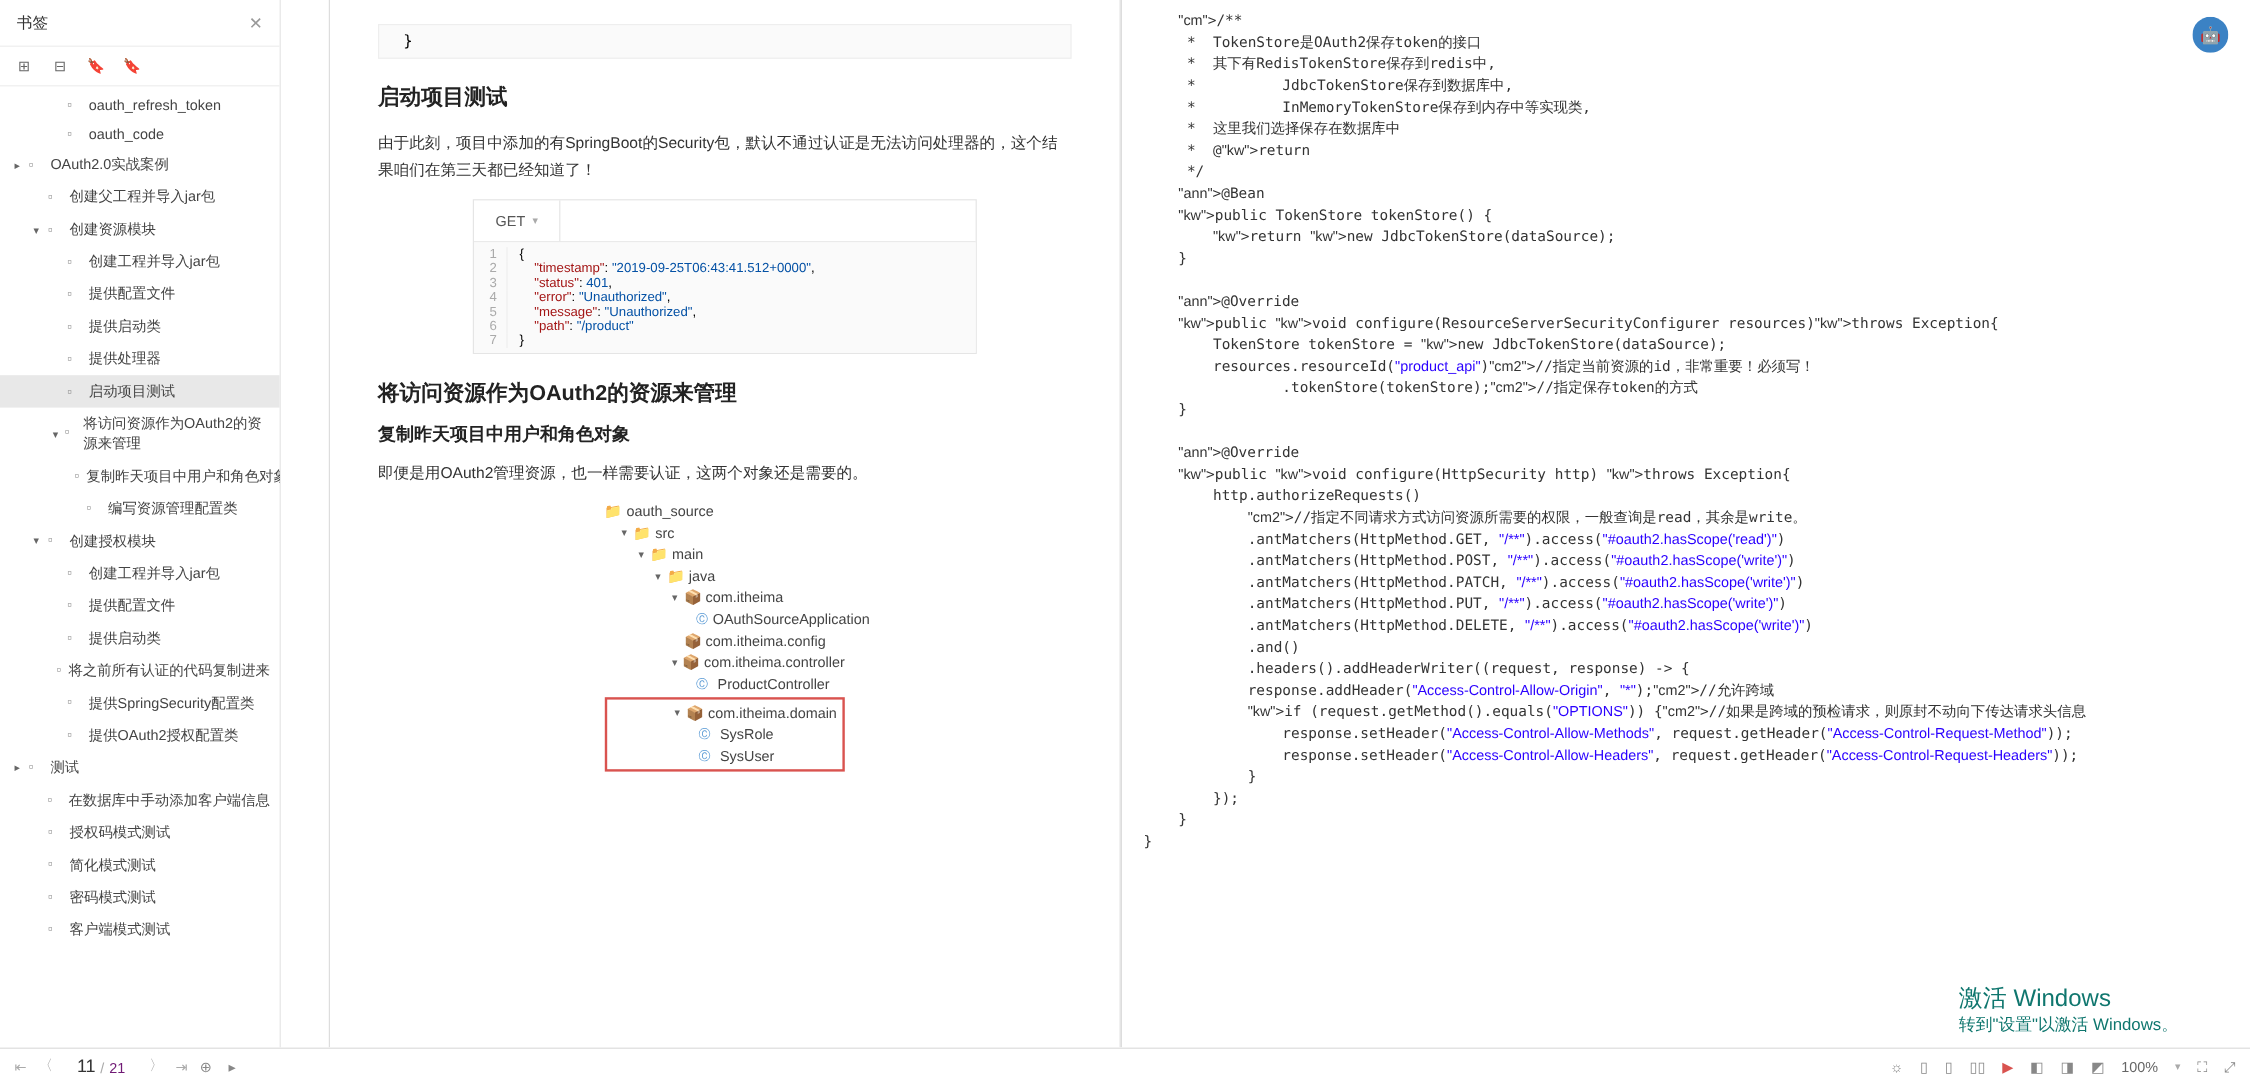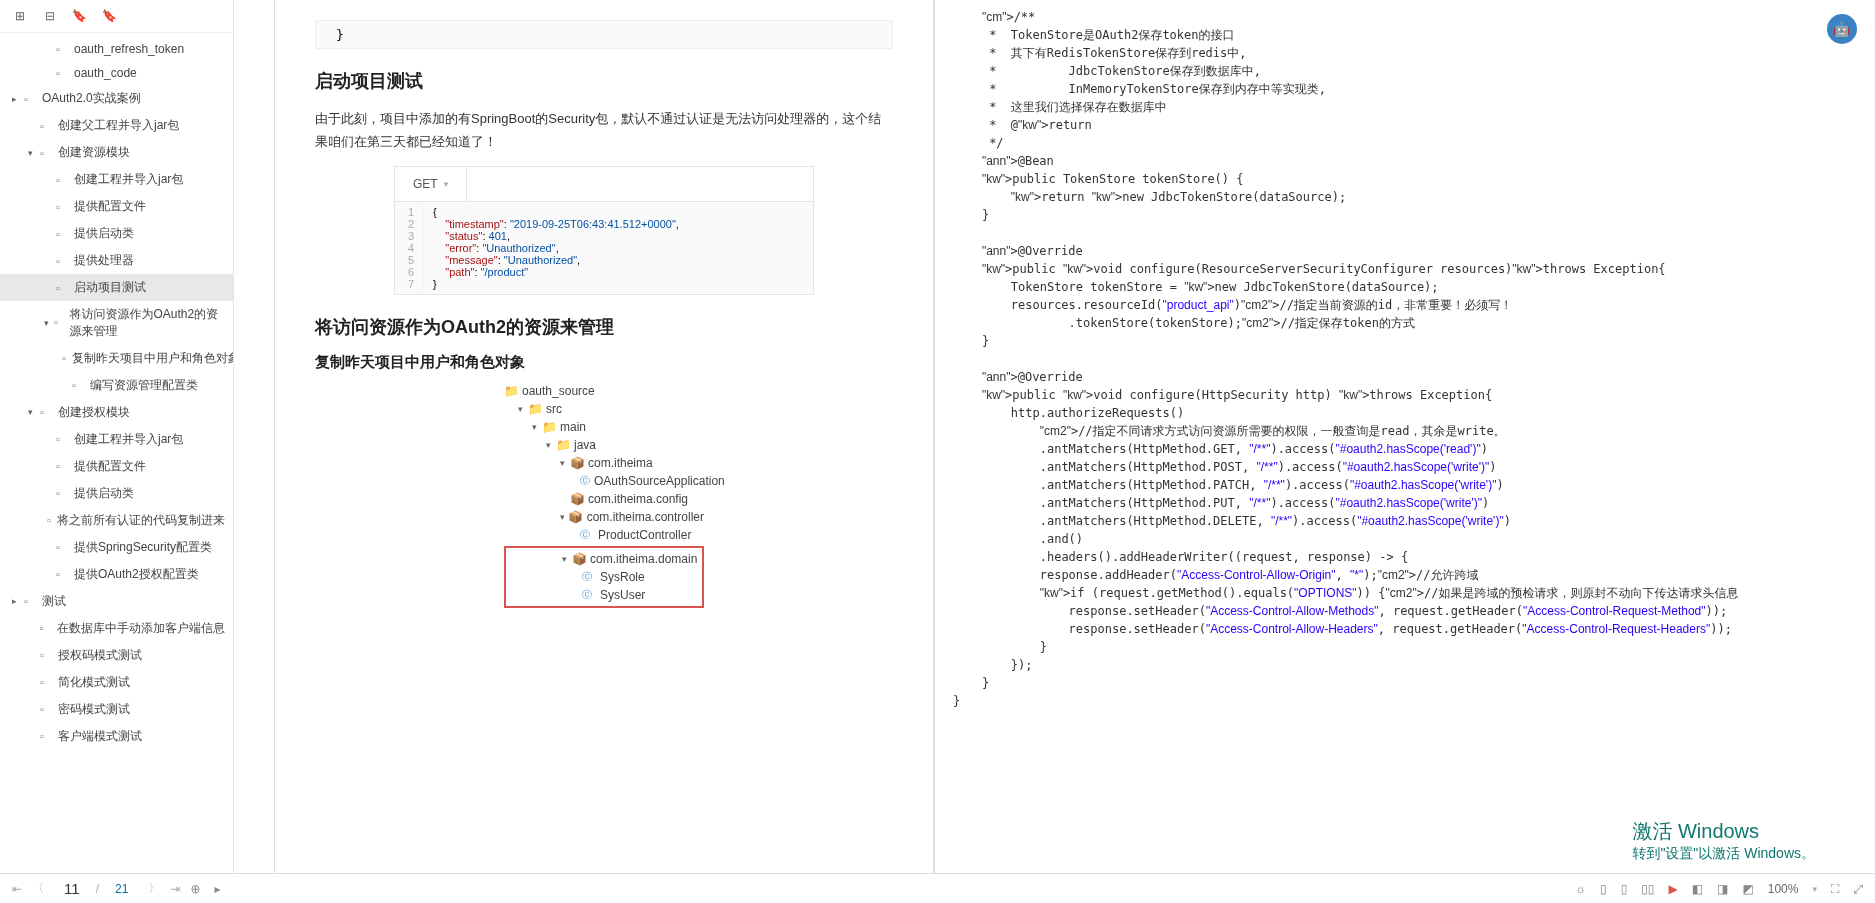--- a/index.html
+++ b/index.html
@@ -44,33 +44,37 @@
 .ft-folder{color:#d9a441}
 .ft-pkg{color:#888}
 .ft-class{color:#5b9bd5;font-size:10px}
 .ft-bold{font-weight:normal}
 .ft-box{border:2px solid #d9534f;padding:2px 4px;margin-top:2px}
 .code-pane{flex:1;background:#fff;border-left:1px solid #ddd;padding:8px 18px;font-family:Consolas,monospace;font-size:12px;line-height:1.5;overflow:auto;white-space:pre-wrap;color:#333}
 .str{color:#2a00ff}
 .statusbar{height:30px;border-top:1px solid #ddd;display:flex;align-items:center;padding:0 12px;font-size:12px;color:#666;gap:10px}
 .sb-nav{display:flex;align-items:center;gap:10px}
 .sb-nav .arrow{color:#aaa;cursor:pointer}
-.sb-page{display:flex;align-items:center;gap:16px;margin:0 10px}
+.sb-page{display:flex;align-items:flex-end;gap:4px;margin:0 10px}
 .sb-right{margin-left:auto;display:flex;align-items:center;gap:14px}
 .sb-icon{color:#888}
 .sb-play{color:#d9534f}
 .watermark{position:fixed;right:60px;bottom:40px;color:#0f766e;font-size:14px;pointer-events:none}
 .watermark .big{font-size:20px;display:block}
 .float-btn{position:fixed;right:18px;top:14px;width:30px;height:30px;border-radius:50%;background:#3b82c4;color:#fff;display:flex;align-items:center;justify-content:center;font-size:14px}
 </style>
 </head>
 <body>
 
 <div class="main-area">
   <div class="sidebar">
+    <div class="sidebar-header">
+      <span class="sidebar-title">书签</span>
+      <span class="sidebar-close">✕</span>
+    </div>
     <div class="sidebar-toolbar">
       <span class="tb-icon">⊞</span>
       <span class="tb-icon">⊟</span>
       <span class="tb-icon">🔖</span>
       <span class="tb-icon">🔖</span>
     </div>
     <div class="tree" id="bookmark-tree">
         <div class="tree-item" style="padding-left: 44px;">
           <span class="tree-arrow"></span>
           <span class="tree-icon">▫</span>
@@ -244,20 +248,21 @@
             </div>
             <div class="pm-line">
               <div class="pm-gutter">7</div>
               <div class="pm-code">}</div>
             </div>
           </div>
       </div>
 
       <h2 class="h2">将访问资源作为OAuth2的资源来管理</h2>
       <h3 class="h3">复制昨天项目中用户和角色对象</h3>
+      <p class="para">即便是用OAuth2管理资源，也一样需要认证，这两个对象还是需要的。</p>
 
       <div class="ftree fig">
         <div class="ft-row" style="padding-left:0">
             <span class="ft-icon ft-folder">📁</span>
             <span class="ft-bold">oauth_source</span>
           </div>
         <div class="ft-row" style="padding-left:14px">
             <span class="ft-caret">▾</span>
             <span class="ft-icon ft-folder">📁</span>
             <span>src</span>
@@ -355,21 +360,21 @@
   </div>
 </div>
 
 <div class="statusbar">
   <div class="sb-nav">
     <span class="arrow">⇤</span>
     <span class="arrow">〈</span>
     <span class="sb-page">
       <span style="color:#333;font-size:15px">11</span>
         <span style="color:#aaa">/</span>
-        <span style="color:#0369a1">21</span>
+        <span style="color:#701a75">21</span>
     </span>
     <span class="arrow">〉</span>
     <span class="arrow">⇥</span>
   </div>
   <span class="sb-icon">⊕</span>
   <span class="sb-icon" style="margin-left:4px">▸</span>
   <div class="sb-right">
     <span class="sb-icon">☼</span>
     <span class="sb-icon">▯</span>
     <span class="sb-icon">▯</span>

